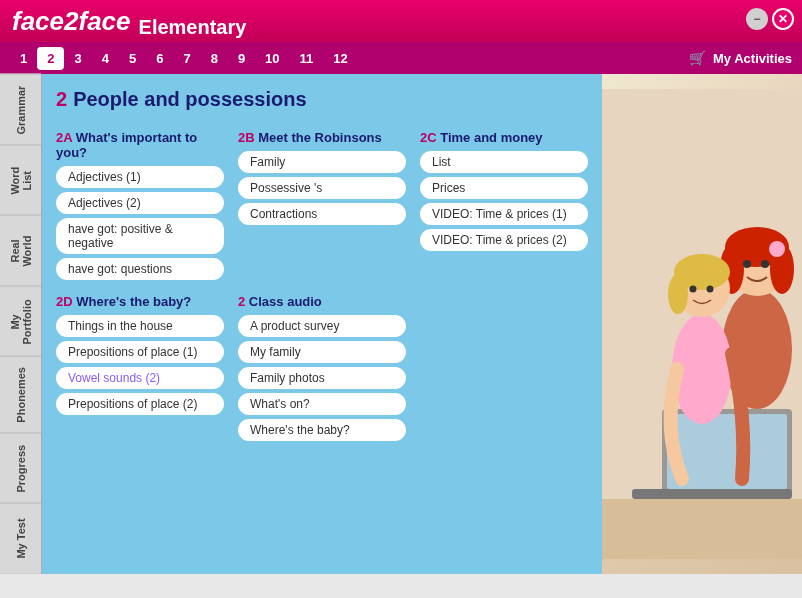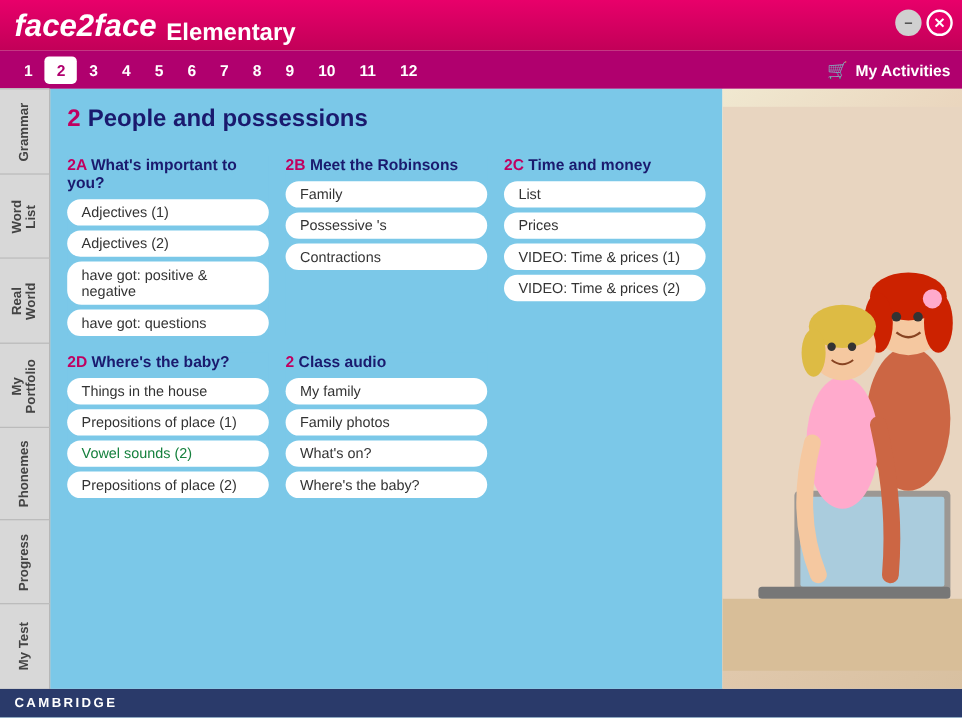--- a/index.html
+++ b/index.html
@@ -161,21 +161,21 @@
       background: white;
       border-radius: 12px;
       padding: 4px 12px;
       font-size: 12px;
       color: #333;
       cursor: pointer;
       border: none;
       text-align: left;
       width: 100%;
     }
-    .section-item.highlight { color: #15803d; }
+    .section-item.highlight { color: #8b5cf6; }
 
     
     .bottom-bar {
       height: 24px;
       background: #2a3a6a;
       display: flex;
       align-items: center;
       padding: 0 12px;
     }
     .cambridge-logo {
@@ -284,20 +284,21 @@
             <div class="section-items">
               <button class="section-item">Things in the house</button>
               <button class="section-item">Prepositions of place (1)</button>
               <button class="section-item highlight">Vowel sounds (2)</button>
               <button class="section-item">Prepositions of place (2)</button>
             </div>
           </div>
           <div class="section-block">
             <div class="section-heading"><span class="section-num">2 </span>Class audio</div>
             <div class="section-items">
+              <button class="section-item">A product survey</button>
               <button class="section-item">My family</button>
               <button class="section-item">Family photos</button>
               <button class="section-item">What's on?</button>
               <button class="section-item">Where's the baby?</button>
             </div>
           </div>
         </div>
     </div>
 
     <div class="illustration">
@@ -338,17 +339,14 @@
 
         <path d="M75 280 Q60 340 80 390" stroke="#f5c8a0" stroke-width="14" fill="none" stroke-linecap="round"></path>
         <path d="M130 265 Q145 330 140 390" stroke="#cc6644" stroke-width="14" fill="none" stroke-linecap="round"></path>
 
         <rect x="0" y="410" width="200" height="60" fill="#c8a870" opacity="0.5"></rect>
       </svg>
     </div>
 
   </div>
 
-  <div class="bottom-bar">
-    <span class="cambridge-logo">CAMBRIDGE</span>
-  </div>
 
 </div>
 
 </body></html>

